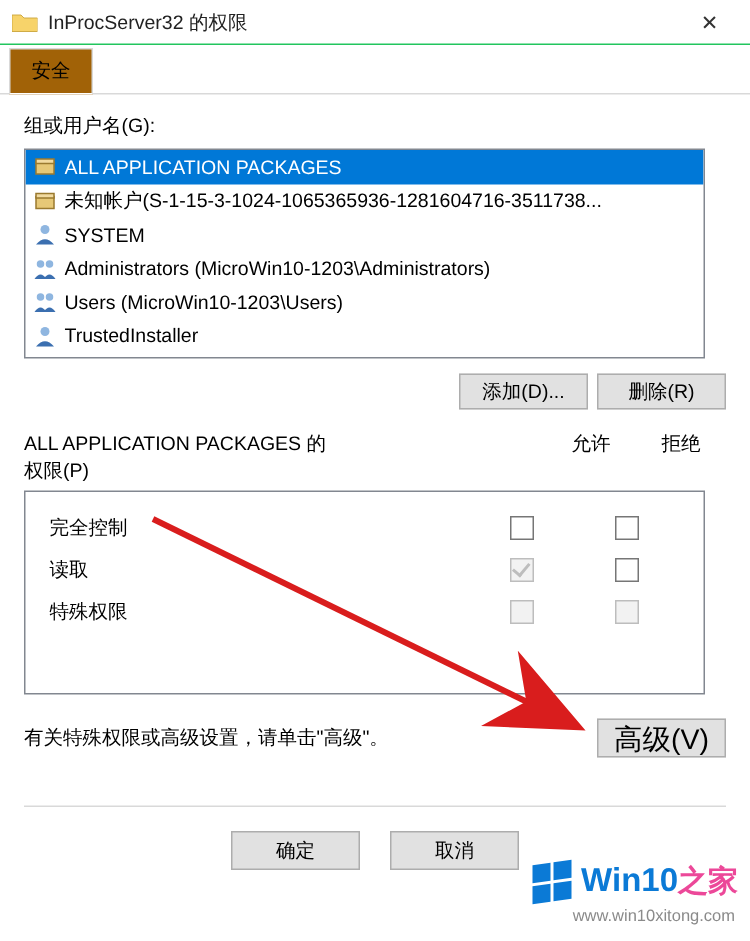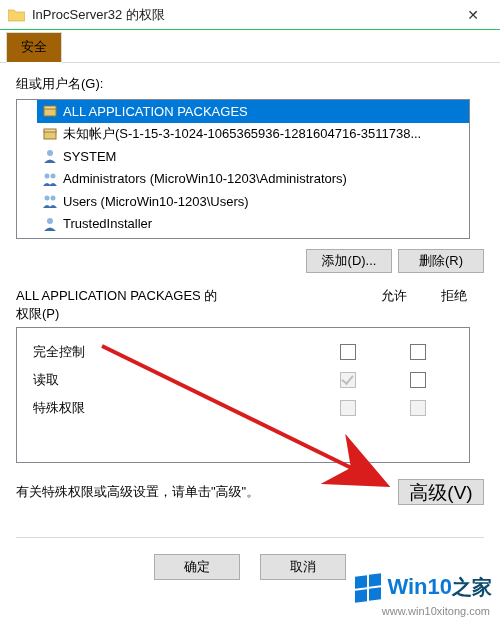--- a/index.html
+++ b/index.html
@@ -10,21 +10,21 @@
   .title-text { flex: 1; color: #222; }
   .win-close { width: 46px; height: 30px; display: flex; align-items: center; justify-content: center; font-size: 14px; font-family: Arial; color: #333; }
   
   .tab-row { display: flex; align-items: flex-end; padding: 4px 2px 0 2px; background: #fff; border-bottom: 1px solid #d9d9d9; height: 33px; }
   .tab { padding: 5px 14px 6px 14px; border: 1px solid #d9d9d9; border-bottom: 1px solid #fff; background: #a16207; position: relative; top: 1px; margin-left: 4px; }
   
   .content { padding: 12px 16px 0 16px; }
   .label-row { margin-bottom: 6px; }
   
   .listbox { border: 1px solid #828790; background: #fff; width: 454px; height: 140px; overflow: hidden; }
-  .list-row { display: flex; align-items: center; padding: 2px 5px; height: 22.5px; margin-left: 20px; }
+  .list-row { display: flex; align-items: center; padding: 2px 5px; height: 22.5px; }
   .list-row.selected { background: #0078d7; color: #fff; }
   .list-icon { width: 16px; height: 16px; margin-right: 5px; flex-shrink: 0; }
   .list-text { white-space: nowrap; overflow: hidden; text-overflow: ellipsis; }
   
   .button-row { display: flex; justify-content: flex-end; gap: 6px; margin-top: 10px; }
   .btn { width: 86px; height: 24px; background: #e1e1e1; border: 1px solid #adadad; font-size: 13px; font-family: inherit; text-align: center; cursor: default; }
   
   .perm-label { margin-top: 14px; margin-bottom: 4px; }
   .perm-header { display: flex; }
   .perm-header .ph-name { flex: 1; }
@@ -197,16 +197,16 @@
 
 <div class="watermark">
   <div class="wm-logo">
     <div class="wm-sq"></div>
       <div class="wm-sq"></div>
       <div class="wm-sq"></div>
       <div class="wm-sq"></div>
   </div>
   <div class="wm-text">
     <span style="color:#0b7ad6;font-size:22px;">Win10</span>
-    <span style="color:#0c4a6e;font-size:20px;">之家</span>
+    <span style="color:#ec4899;font-size:20px;">之家</span>
   </div>
 </div>
 <div class="wm-url">www.win10xitong.com</div>
 
 </body></html>

